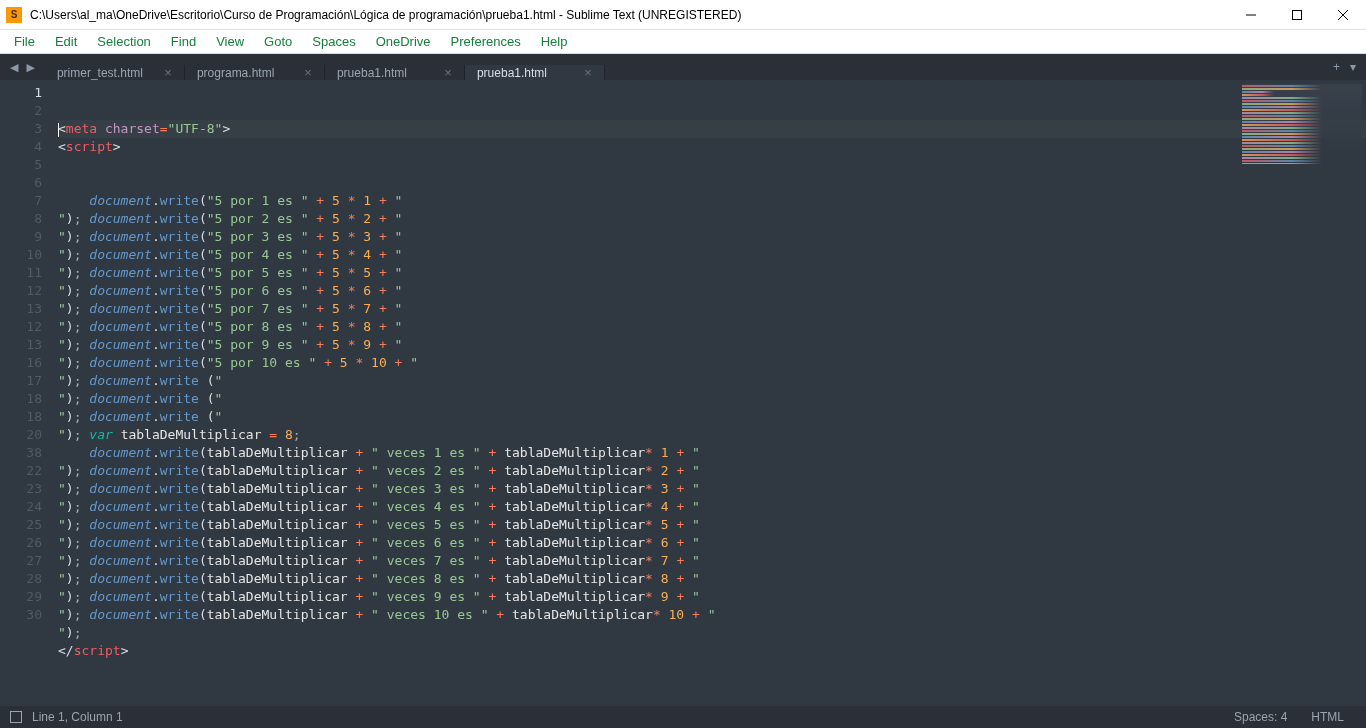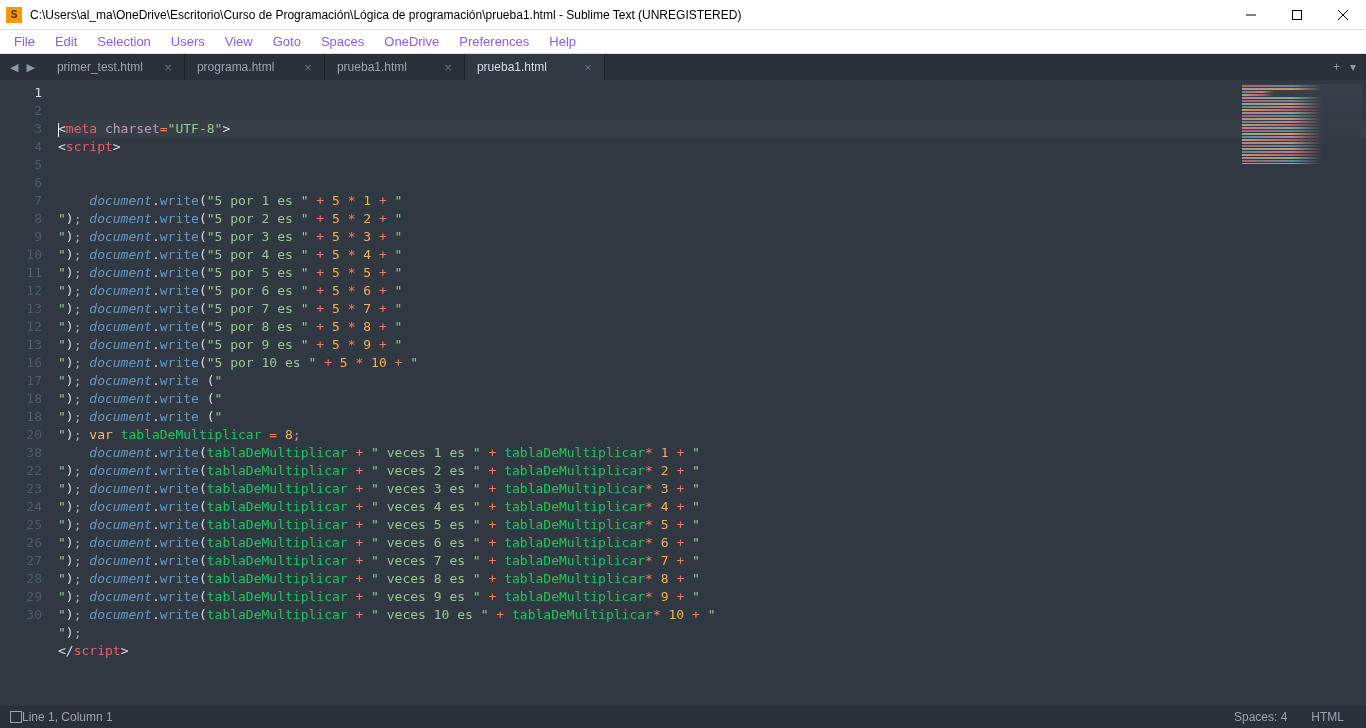--- a/index.html
+++ b/index.html
@@ -5,21 +5,21 @@
 * { margin: 0; padding: 0; box-sizing: border-box; }
 body { font-family: "Segoe UI", Tahoma, sans-serif; font-size: 12px; background: #fff; overflow: hidden; width: 1366px; height: 728px; }
 
 .titlebar { height: 30px; background: #fff; display: flex; align-items: center; padding: 0 0 0 6px; border-bottom: 1px solid #e0e0e0; }
 .titlebar .app-icon { width: 16px; height: 16px; background: #ff9800; margin-right: 8px; display:flex; align-items:center; justify-content:center; color:#333; font-size:10px; font-weight:bold;}
 .titlebar .title { flex: 1; color: #000; font-size: 12px; }
 .win-controls { display: flex; height: 100%; }
 .win-btn { width: 46px; display: flex; align-items: center; justify-content: center; color: #000; font-size: 11px; }
 
 .menubar { height: 24px; background: #fff; display: flex; align-items: center; padding: 0 4px; border-bottom: 1px solid #ddd; }
-.menubar .menu-item { padding: 3px 10px; color: #8b5cf6; font-size: 13px; cursor: default; }
+.menubar .menu-item { padding: 3px 10px; color: #15803d; font-size: 13px; cursor: default; }
 
 .tabbar { height: 26px; background: #2a2f38; display: flex; align-items: stretch; }
 .nav-arrows { display: flex; align-items: center; padding: 0 6px; color: #8a99a8; }
 .nav-arrows span { padding: 0 4px; cursor: default; font-size:11px;}
 .tab { display: flex; align-items: center; padding: 0 12px; color: #9aa5b1; font-size: 12px; border-right: 1px solid #1e232b; cursor: default; min-width: 140px; justify-content: space-between; }
 .tab.active { background: #303841; color: #d8dee9; }
 .tab .close { margin-left: 20px; color: #6b7280; font-size: 13px; }
 .tabbar .spacer { flex: 1; }
 .tabbar .right-controls { display:flex; align-items:center; padding:0 10px; color:#8a99a8; gap:10px; font-size:12px;}
 
@@ -33,29 +33,29 @@
 .cursor-mark { display:inline-block; width:0; border-left:1px solid #fff; height:14px; vertical-align:middle; margin-right:-1px;}
 
 .c-punc { color: #d8dee9; }
 .c-tag  { color: #ec5f66; }
 .c-attr { color: #c695c6; }
 .c-str  { color: #99c794; }
 .c-obj  { color: #6699cc; font-style: italic; }
 .c-fn   { color: #6699cc; }
 .c-op   { color: #f97b58; }
 .c-num  { color: #f9ae58; }
-.c-kw   { color: #fdba74; }
-.c-var  { color: #22c55e; }
+.c-kw   { color: #14b8a6; font-style: italic; }
+.c-var  { color: #e5e5e5; }
 .c-semicolon { color:#a6acb9; }
 
 .minimap { position:absolute; top:4px; right:4px; width:120px; height:80px; background:linear-gradient(180deg,#3a424d 0%,#303841 100%); opacity:.8; overflow:hidden;}
 .minimap .ml { height:2px; margin:1px 0; }
 
 .statusbar { height: 22px; background: #2a2f38; display: flex; align-items: center; color: #9aa5b1; font-size: 12px; padding: 0 10px; }
-.statusbar .status-left { display:flex; align-items:center; }
+.statusbar .status-left { display:flex; align-items:center; gap:10px;}
 .statusbar .status-icon { width:12px; height:12px; border:1px solid #9aa5b1; display:inline-block;}
 .statusbar .spacer { flex: 1; }
 .statusbar .status-item { padding: 0 12px; cursor:default; }
 </style>
 </head>
 <body>
 
 <div class="titlebar">
   <div class="app-icon">S</div>
   <div class="title">C:\Users\al_ma\OneDrive\Escritorio\Curso de Programación\Lógica de programación\prueba1.html - Sublime Text (UNREGISTERED)</div>
@@ -76,35 +76,35 @@
           <line x1="10" y1="0" x2="0" y2="10" stroke="#000" stroke-width="1"></line>
         </svg>
       </div>
   </div>
 </div>
 
 <div class="menubar" id="menubar">
     <div class="menu-item">File</div>
     <div class="menu-item">Edit</div>
     <div class="menu-item">Selection</div>
-    <div class="menu-item">Users</div>
+    <div class="menu-item">Find</div>
     <div class="menu-item">View</div>
     <div class="menu-item">Goto</div>
     <div class="menu-item">Spaces</div>
     <div class="menu-item">OneDrive</div>
     <div class="menu-item">Preferences</div>
     <div class="menu-item">Help</div>
   </div>
 
 <div class="tabbar">
   <div class="nav-arrows">
     <span>◀</span>
     <span>▶</span>
   </div>
-  <div id="tabs-host" style="display:flex;">
+  <div id="tabs-host" style="display:flex;align-items:flex-end;">
       <div class="tab">
         <span>primer_test.html</span>
         <span class="close">×</span>
       </div>
       <div class="tab">
         <span>programa.html</span>
         <span class="close">×</span>
       </div>
       <div class="tab">
         <span>prueba1.html</span>

